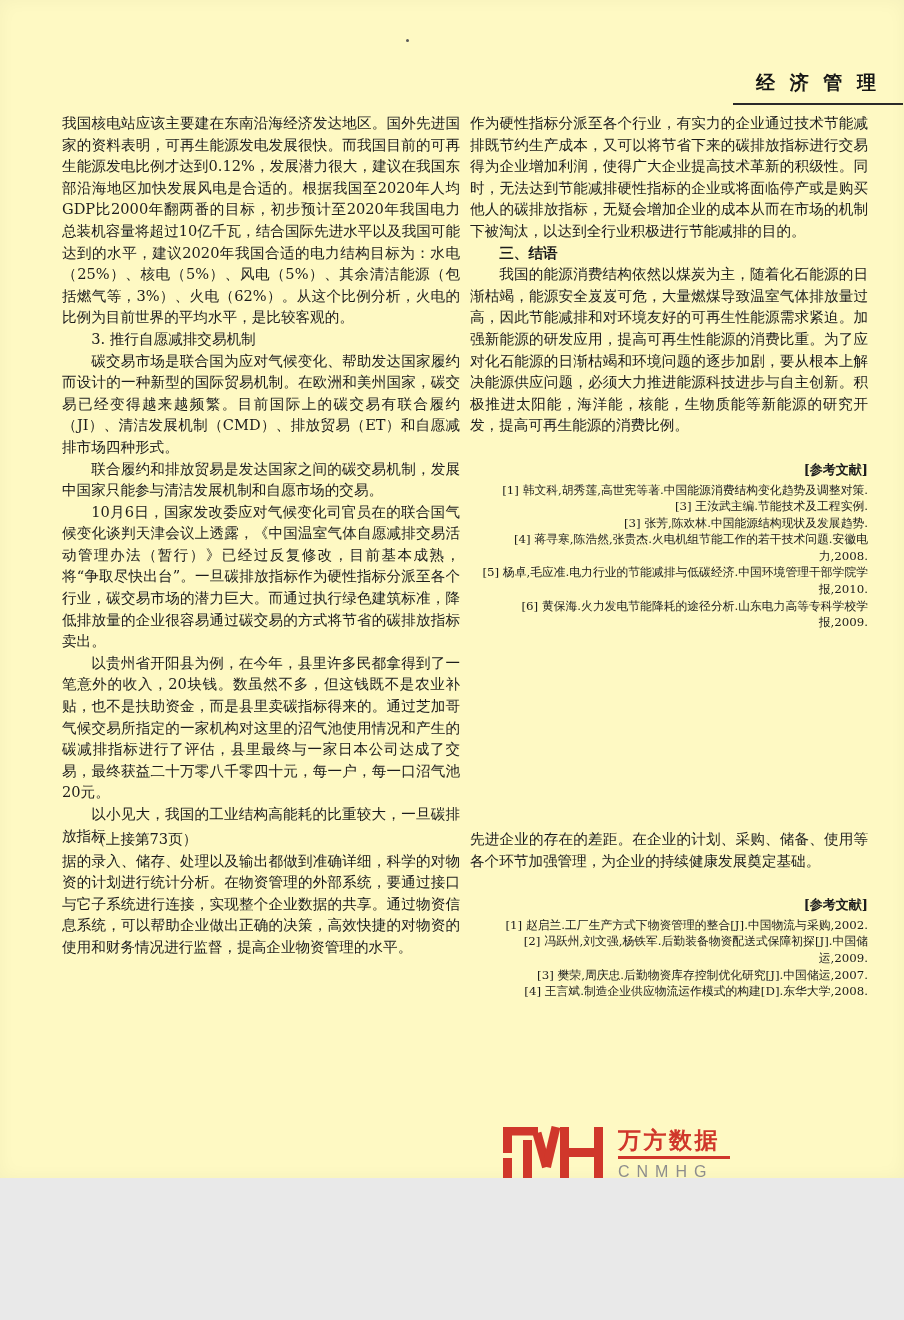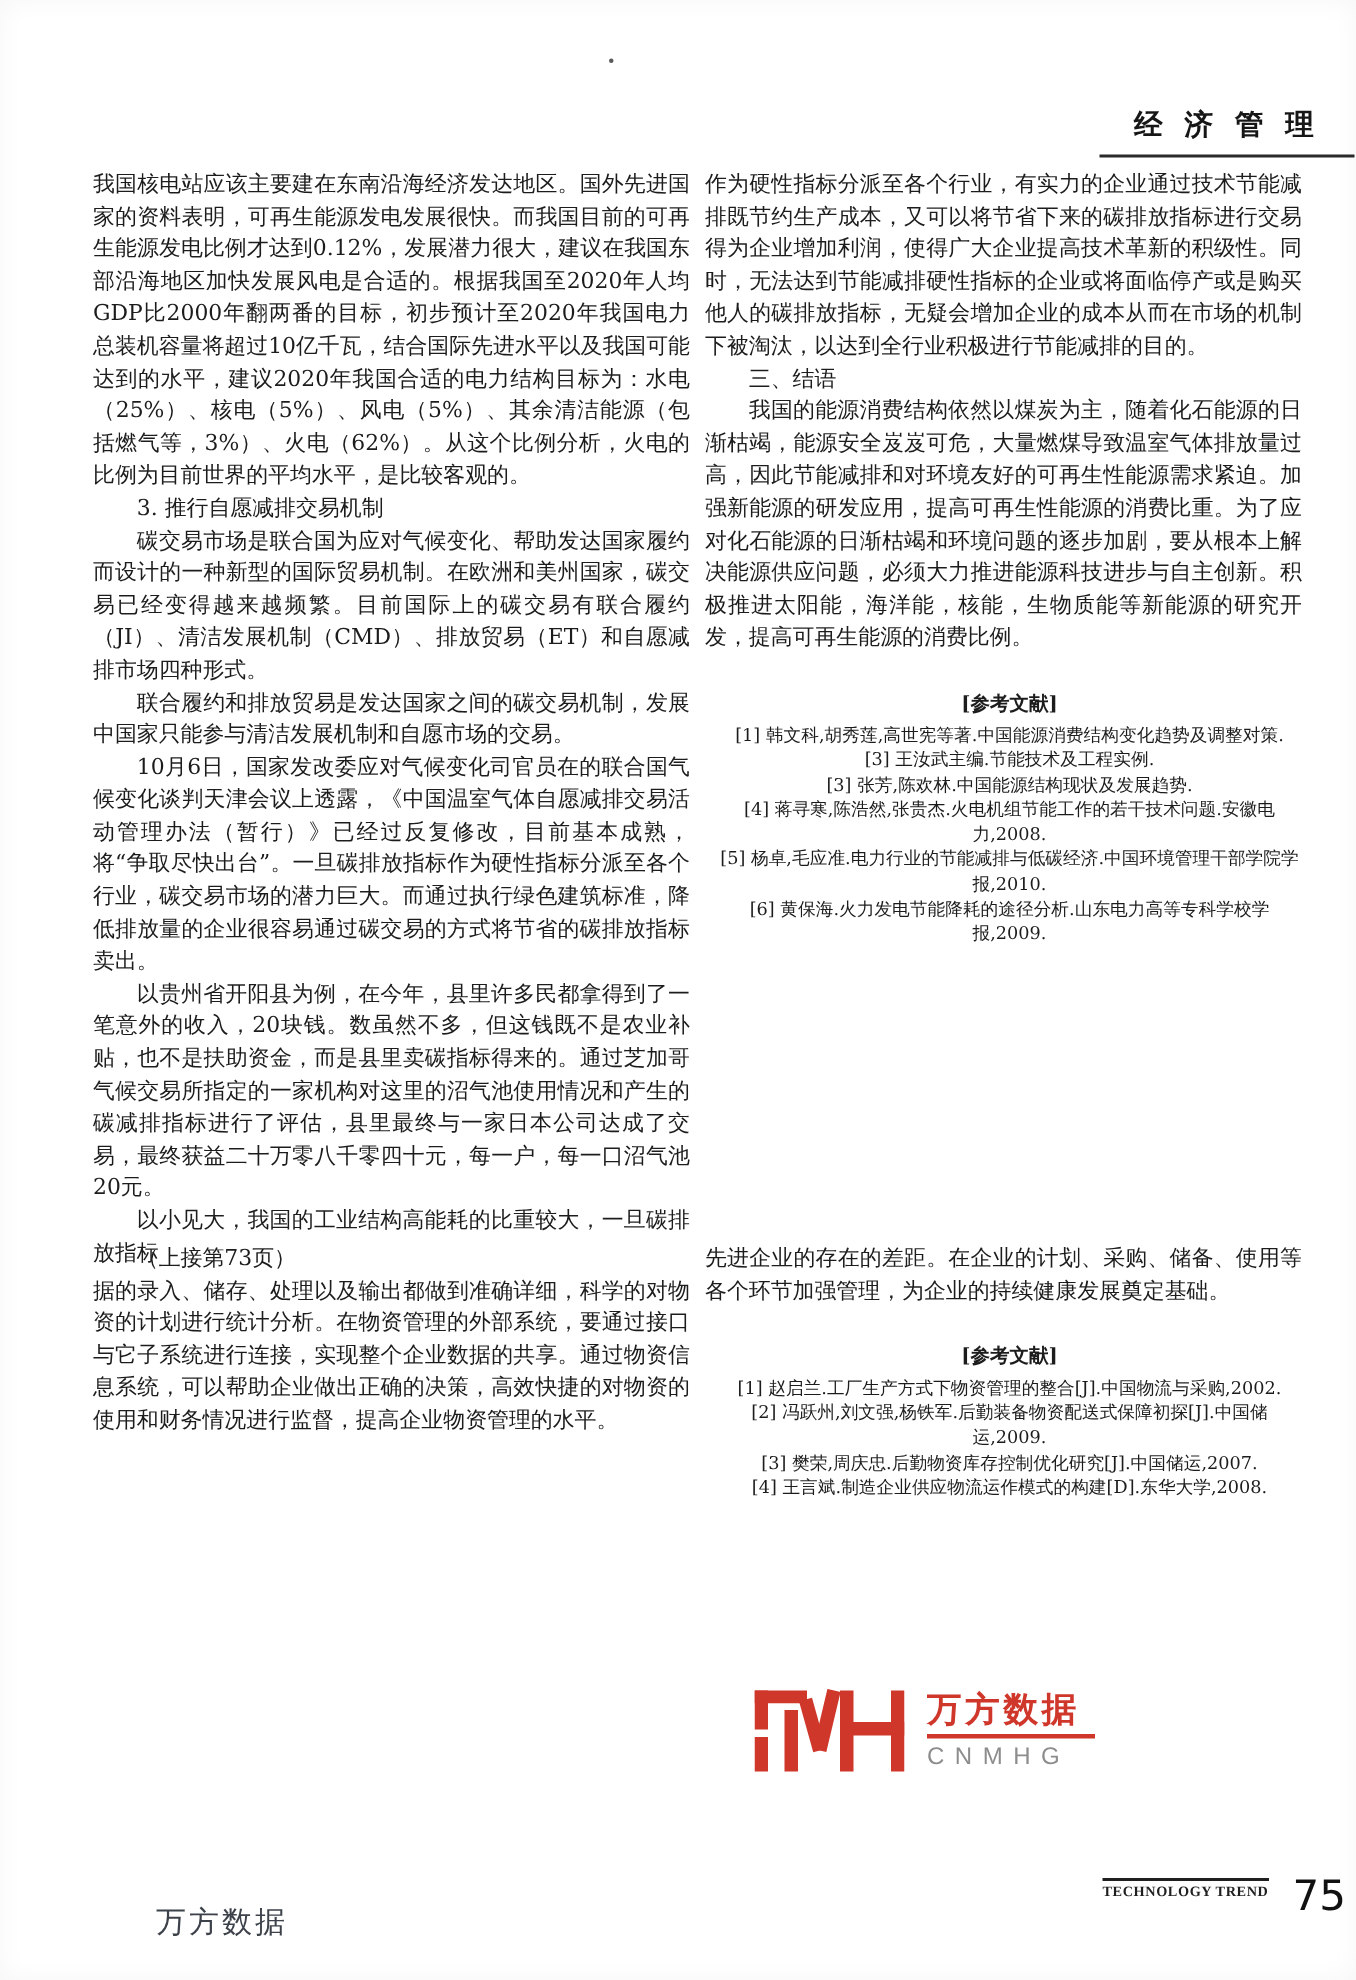--- a/index.html
+++ b/index.html
@@ -1,20 +1,20 @@
 <!DOCTYPE html>
 <html><head>
 <meta charset="utf-8">
 <style>
   html,body{margin:0;padding:0;background:#e9e9e9;}
   .page{
     position:relative;
-    width:904px;height:1320px;
+    width:904px;height:1178px;
     margin:0 auto;
-    background:#ffffff;
+    background:#fef9c3;
     box-shadow:inset 0 0 18px rgba(0,0,0,0.04);
     font-family:"DejaVu Serif","Liberation Serif",serif;
     color:#1c1c1c;
     overflow:hidden;
   }
   
   .header-title{
     position:absolute;top:70px;left:733px;width:170px;
     text-align:center;
     font-size:19px;font-weight:700;letter-spacing:4px;
@@ -24,24 +24,24 @@
   }
   .speck{position:absolute;background:#5a5a5a;border-radius:50%;}
   
   .cols{position:absolute;left:62px;width:806px;display:flex;gap:10px;}
   .cols-upper{top:112px;}
   .cols-lower{top:828px;}
   .col{width:398px;font-size:14.6px;line-height:21.6px;text-align:justify;font-weight:500;}
   .col p{margin:0;text-indent:2em;}
   .col p.flush{text-indent:0;}
   .subhead{margin:0;text-indent:2em;}
-  .subhead.bold{font-weight:400;}
+  .subhead.bold{font-weight:700;}
   .note-line{margin:0 0 0 0;text-indent:0;}
   
-  .refs{margin-top:26px;padding-left:8px;font-size:11.8px;line-height:16.6px;text-align:center;}
+  .refs{margin-top:26px;padding-left:8px;font-size:11.8px;line-height:16.6px;text-align:right;}
   .refs-upper{margin-top:26px;}
   .refs-header{font-weight:700;font-size:13px;margin-bottom:3px;}
   .ref-item{margin:0;}
   
   .logo{position:absolute;top:1126px;left:503px;display:flex;gap:15px;align-items:center;}
   .logo-mark svg{display:block;}
   .logo-text{display:flex;flex-direction:column;}
   .logo-cn{font-size:23px;font-weight:600;color:#d0372b;letter-spacing:2.5px;line-height:26px;font-family:"DejaVu Sans","Liberation Sans",sans-serif;}
   .logo-divider{height:2.5px;background:#d0372b;margin:3px 0 4px 0;width:112px;}
   .logo-en{font-size:16px;color:#8d8d8d;letter-spacing:7px;line-height:18px;font-family:"Liberation Sans","DejaVu Sans",sans-serif;}

